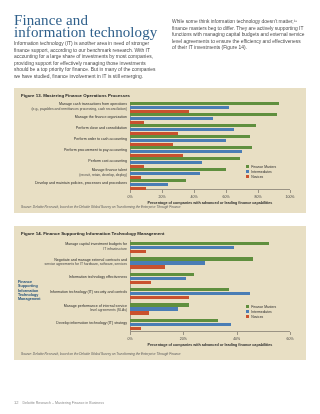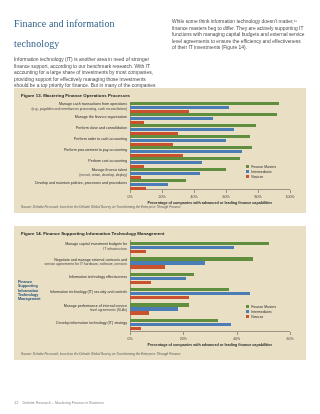--- a/index.html
+++ b/index.html
@@ -10,21 +10,21 @@
   }
   .page{position:relative;width:320px;height:414px;background:#fff;}
 
   
   .article{position:absolute;left:0;top:14px;width:320px;display:flex;gap:0;}
   .col-left{width:158px;padding-left:14px;box-sizing:border-box;}
   .col-right{width:162px;padding-left:14px;padding-right:14px;box-sizing:border-box;padding-top:5px;}
 
   .headline{
     font-family:"Liberation Serif", serif;
-    font-size:10px;line-height:20px;color:#2e5f8a;
+    font-size:15px;line-height:12px;color:#2e5f8a;
     font-weight:400;letter-spacing:.1px;margin:0 0 3px 0;
   }
   .body-para{
     font-size:4.9px;line-height:6.55px;color:#4a4a4a;margin:0;
     text-align:left;letter-spacing:.01px;
   }
   .col-right .body-para{color:#4a4a4a;}
 
   
   .figure{position:absolute;left:14px;width:292px;background:#e8dfc4;}

